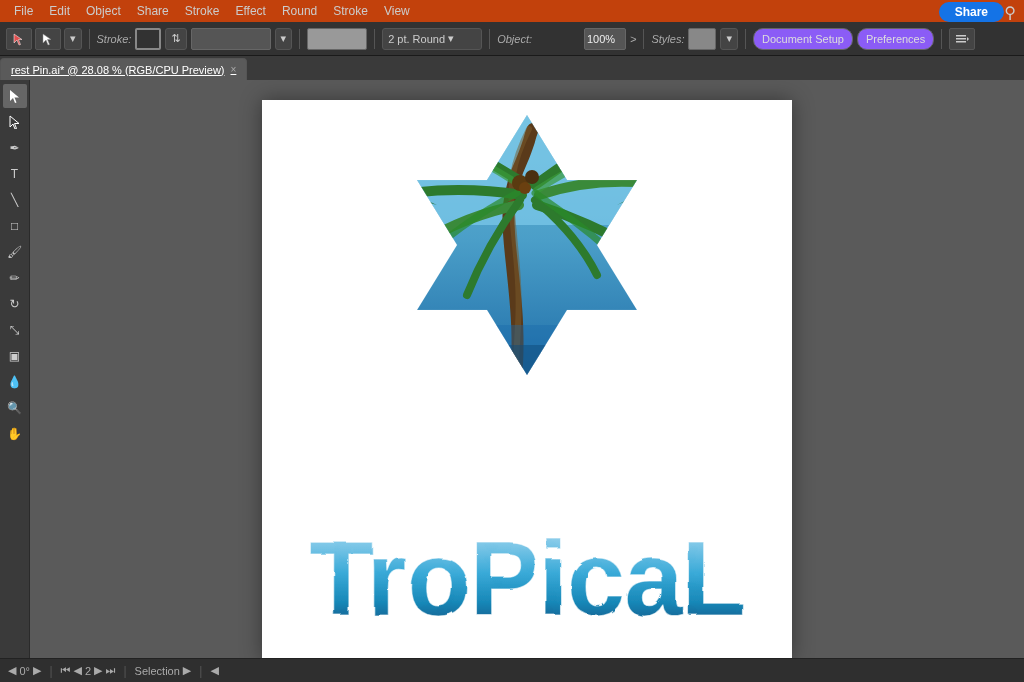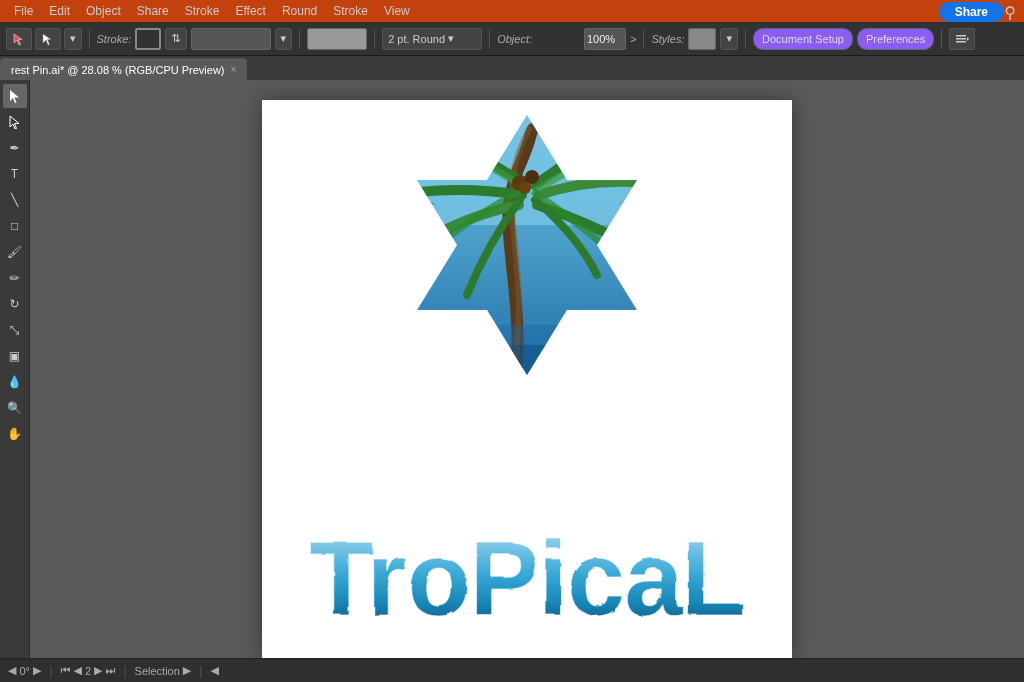--- a/index.html
+++ b/index.html
@@ -173,20 +173,21 @@
       color: #ccc;
       cursor: pointer;
       display: flex;
       align-items: center;
       gap: 6px;
       height: 22px;
     }
     .tab.active {
       background: #5a5a5a;
       color: #fff;
+      text-decoration: underline;
     }
     .tab-close {
       font-size: 10px;
       color: #aaa;
       cursor: pointer;
     }
 
     
     #main-area {
       display: flex;

